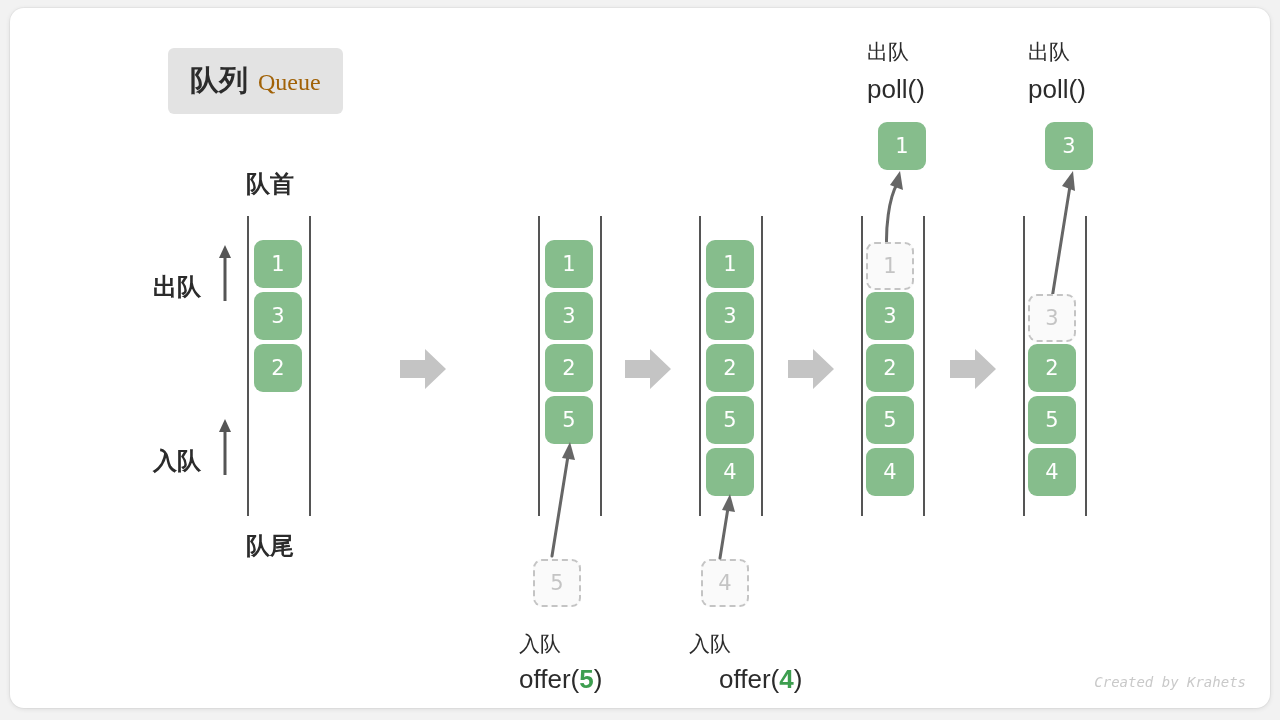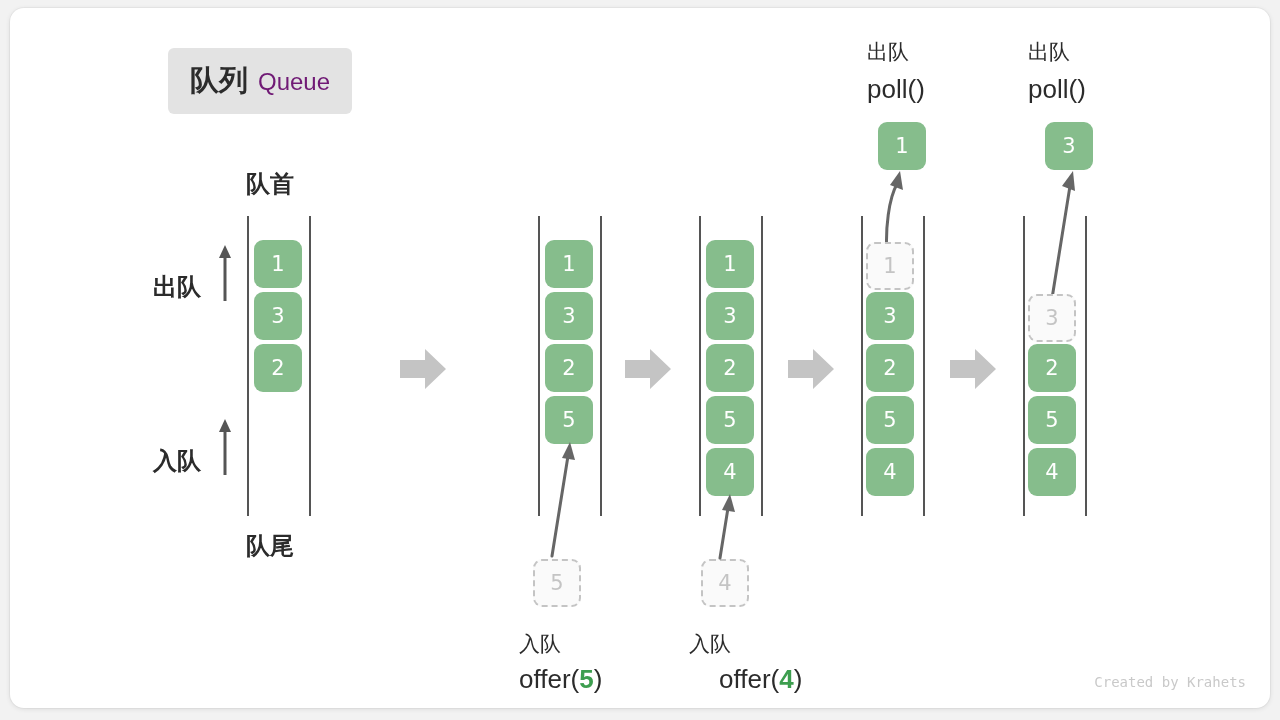--- a/index.html
+++ b/index.html
@@ -27,22 +27,22 @@
     background: #e3e3e3;
     border-radius: 6px;
     display: flex; align-items: baseline; gap: 10px;
     white-space: nowrap;
   }
   #title-cn {
     font-size: 29px; font-weight: bold; color: #2b2b2b;
     font-family: "DejaVu Sans", "Liberation Sans", sans-serif;
   }
   #title-en {
-    font-size: 24px; color: #701a75;
-    font-family: Liberation Sans, sans-serif;
+    font-size: 24px; color: #a16207;
+    font-family: Liberation Serif, serif;
   }
 
   
   .cn-bold {
     font-size: 24px; font-weight: bold; color: #2b2b2b;
     font-family: "DejaVu Sans", "Liberation Sans", sans-serif;
     white-space: nowrap;
   }
   .cn-plain {
     font-size: 21px; color: #2b2b2b;
@@ -87,20 +87,21 @@
 
   
   .dir-arrow { width: 14px; height: 56px; }
 
   
   #credit {
     right: 24px; bottom: 18px;
     font-size: 14px; color: #c9c9c9;
     font-family: "DejaVu Sans Mono", "Liberation Mono", monospace;
     white-space: nowrap;
+    font-style: italic;
   }
 </style>
 </head>
 <body>
 
 <div id="card">
 
   <div id="title-badge" class="abs">
     <span id="title-cn">队列</span>
     <span id="title-en">Queue</span>

